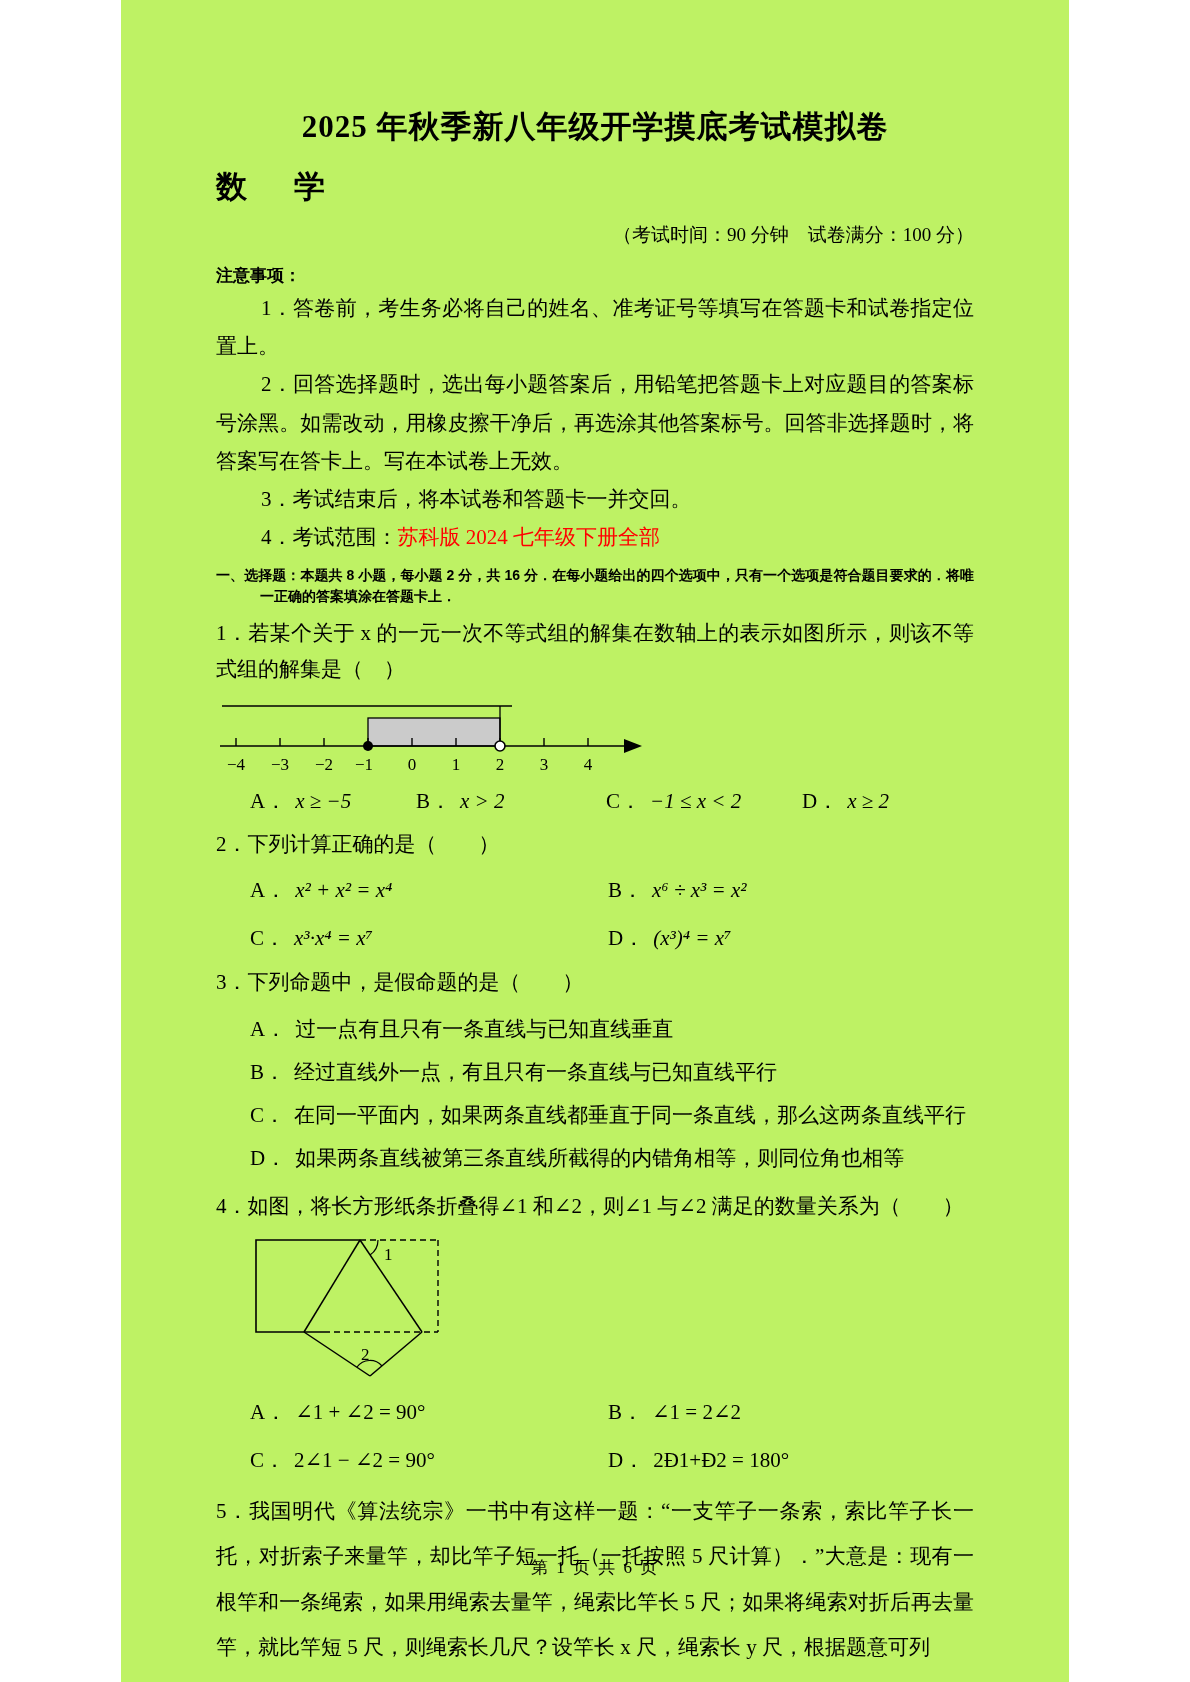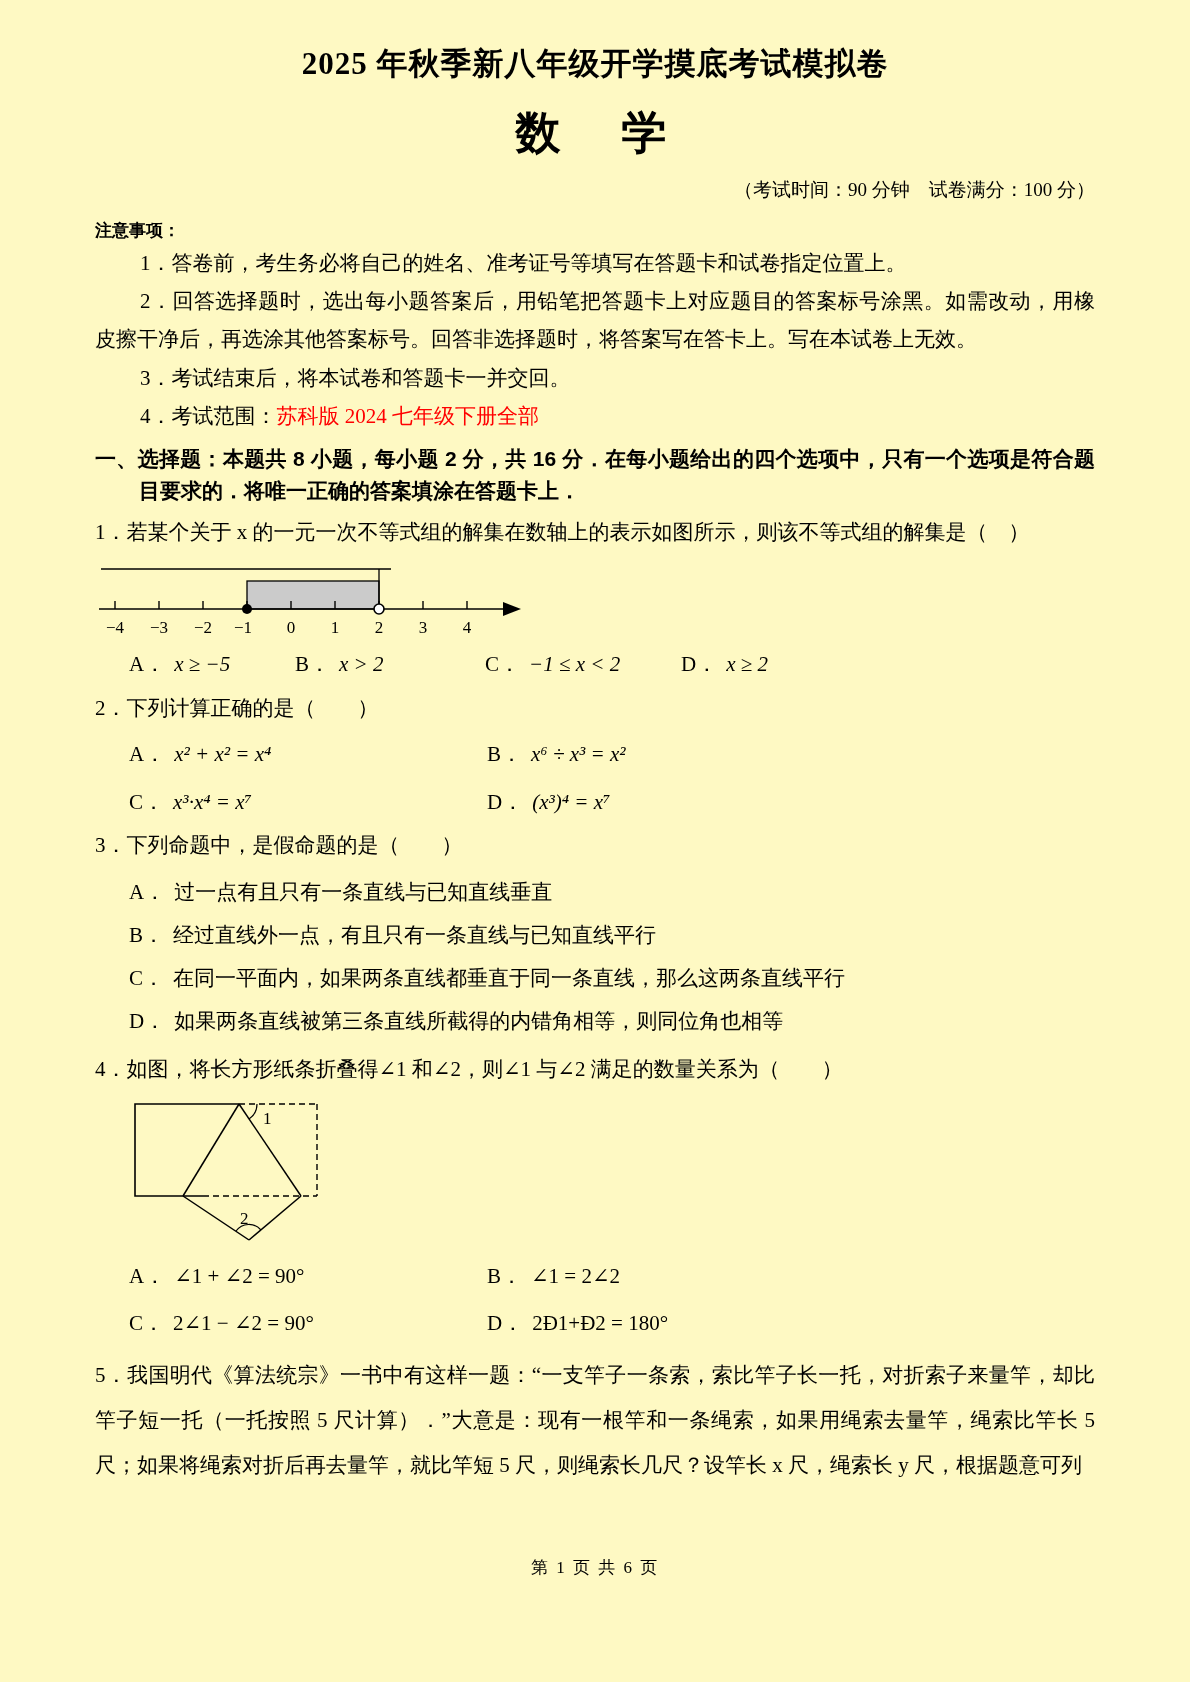--- a/index.html
+++ b/index.html
@@ -1,37 +1,36 @@
 <!DOCTYPE html>
 <html><head>
 <meta charset="utf-8">
 <style>
   html, body { margin: 0; padding: 0; background: #ffffff; }
   .page {
-    width: 1190px; height: 1682px;
+    width: 948px; height: 1682px;
     margin: 0 auto;
-    background: #fef9c3;
+    background: #bef264;
     color: #000000;
     box-sizing: border-box;
-    padding: 43px 95px 0 95px;
+    padding: 106px 95px 0 95px;
     position: relative;
     overflow: hidden;
     font-family: "Liberation Serif", "DejaVu Serif", serif;
     font-size: 21px;
   }
   .title {
     margin: 0 0 18px 0;
     text-align: center;
     font-size: 31px;
     font-weight: 700;
     letter-spacing: 1px;
   }
   .subject {
-    text-align: center;
-    font-size: 45px;
+    font-size: 31px;
     font-weight: 700;
     letter-spacing: 8px;
     margin: 0 0 14px 0;
   }
   .meta {
     text-align: right;
     font-size: 19px;
     margin: 0 0 16px 0;
   }
   .notes-heading {
@@ -43,21 +42,21 @@
   .note {
     margin: 0;
     line-height: 1.82;
     text-indent: 45px;
     text-align: justify;
   }
   .red { color: #ff0000; }
   .section-heading {
     font-family: "Liberation Sans", "DejaVu Sans", sans-serif;
     font-weight: 700;
-    font-size: 21px;
+    font-size: 14px;
     line-height: 1.5;
     margin: 8px 0 4px 0;
     padding-left: 44px;
     text-indent: -44px;
     text-align: justify;
   }
   .stem { margin: 8px 0 0 0; line-height: 1.72; text-align: justify; }
   .q5 .stem { line-height: 2.15; margin-top: 12px; }
   .opts { margin: 8px 0 4px 0; }
   .row4 {

